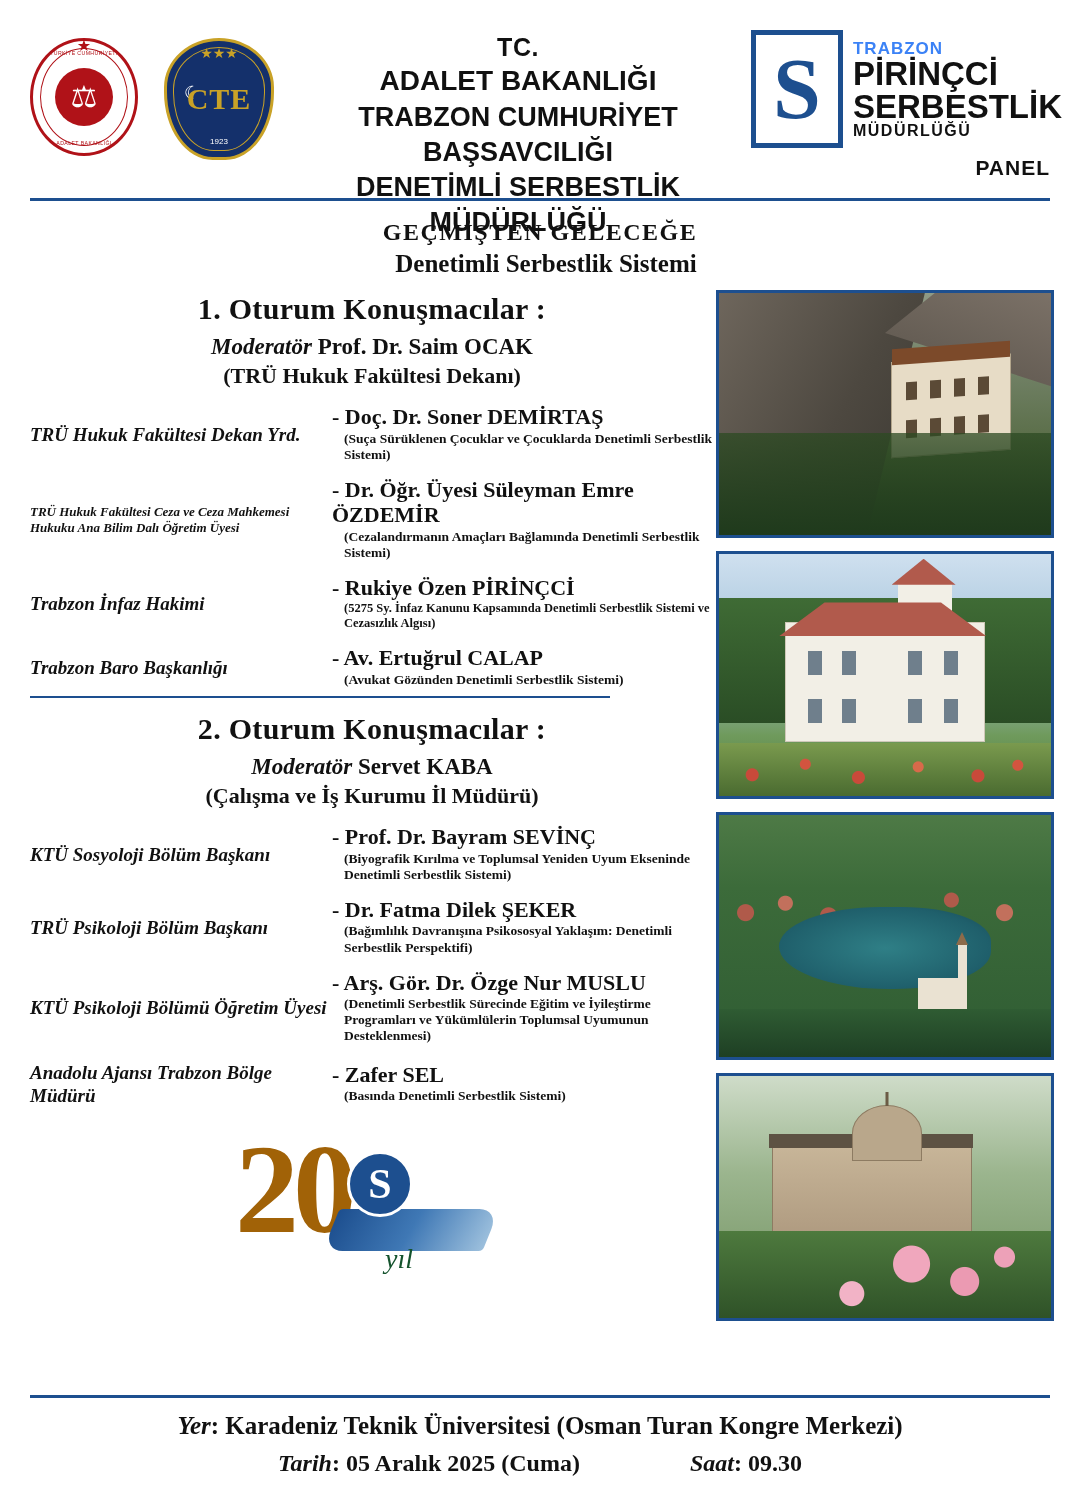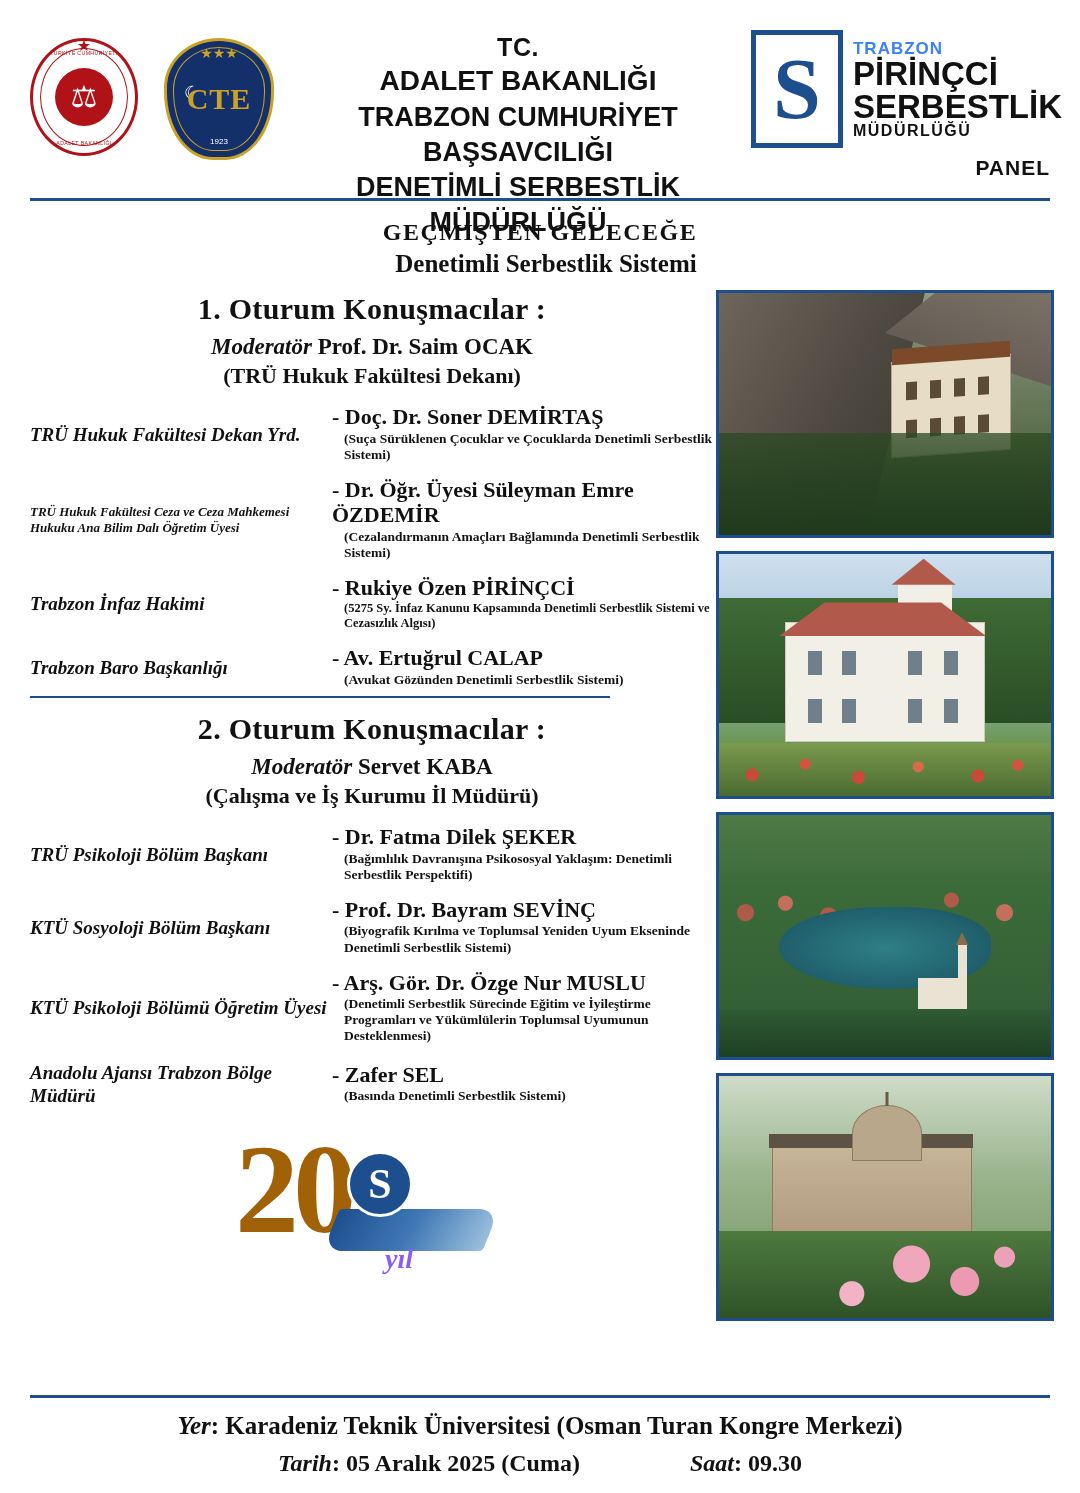--- a/index.html
+++ b/index.html
@@ -505,23 +505,23 @@
     display: flex; align-items: center; justify-content: center;
     color: #fff;
     font-family: "Liberation Serif", serif;
     font-weight: bold;
     font-size: 42px;
   }
   .anniv .yil {
     position: absolute; left: 150px; top: 120px;
     font-family: "Liberation Serif", serif;
     font-style: italic;
-    font-weight: bold;
+    font-weight: normal;
     font-size: 28px;
-    color: #8b5cf6;
+    color: #14532d;
   }
 
   
   .footer {
     position: absolute;
     left: 0; right: 0; bottom: 16px;
     text-align: center;
   }
   .footer .line1 {
     font-size: 25px;
@@ -648,32 +648,32 @@
       <div class="session-head">2. Oturum Konuşmacılar :</div>
       <div class="moderator">
         <div>
           <span class="mod-lbl">Moderatör</span>
           <span class="mod-name">Servet KABA</span>
         </div>
         <div class="mod-sub">(Çalışma ve İş Kurumu İl Müdürü)</div>
       </div>
 
       <div class="speaker">
+        <div class="role">KTÜ Sosyoloji Bölüm Başkanı</div>
+        <div class="info">
+          <div class="name">- Prof. Dr. Bayram SEVİNÇ</div>
+          <div class="topic">(Biyografik Kırılma ve Toplumsal Yeniden Uyum Ekseninde Denetimli Serbestlik Sistemi)</div>
+        </div>
+      </div>
+
+      <div class="speaker">
         <div class="role">TRÜ Psikoloji Bölüm Başkanı</div>
         <div class="info">
           <div class="name">- Dr. Fatma Dilek ŞEKER</div>
           <div class="topic">(Bağımlılık Davranışına Psikososyal Yaklaşım: Denetimli Serbestlik Perspektifi)</div>
-        </div>
-      </div>
-
-      <div class="speaker">
-        <div class="role">KTÜ Sosyoloji Bölüm Başkanı</div>
-        <div class="info">
-          <div class="name">- Prof. Dr. Bayram SEVİNÇ</div>
-          <div class="topic">(Biyografik Kırılma ve Toplumsal Yeniden Uyum Ekseninde Denetimli Serbestlik Sistemi)</div>
         </div>
       </div>
 
       <div class="speaker">
         <div class="role">KTÜ Psikoloji Bölümü Öğretim Üyesi</div>
         <div class="info">
           <div class="name">- Arş. Gör. Dr. Özge Nur MUSLU</div>
           <div class="topic">(Denetimli Serbestlik Sürecinde Eğitim ve İyileştirme Programları ve Yükümlülerin Toplumsal Uyumunun Desteklenmesi)</div>
         </div>
       </div>

